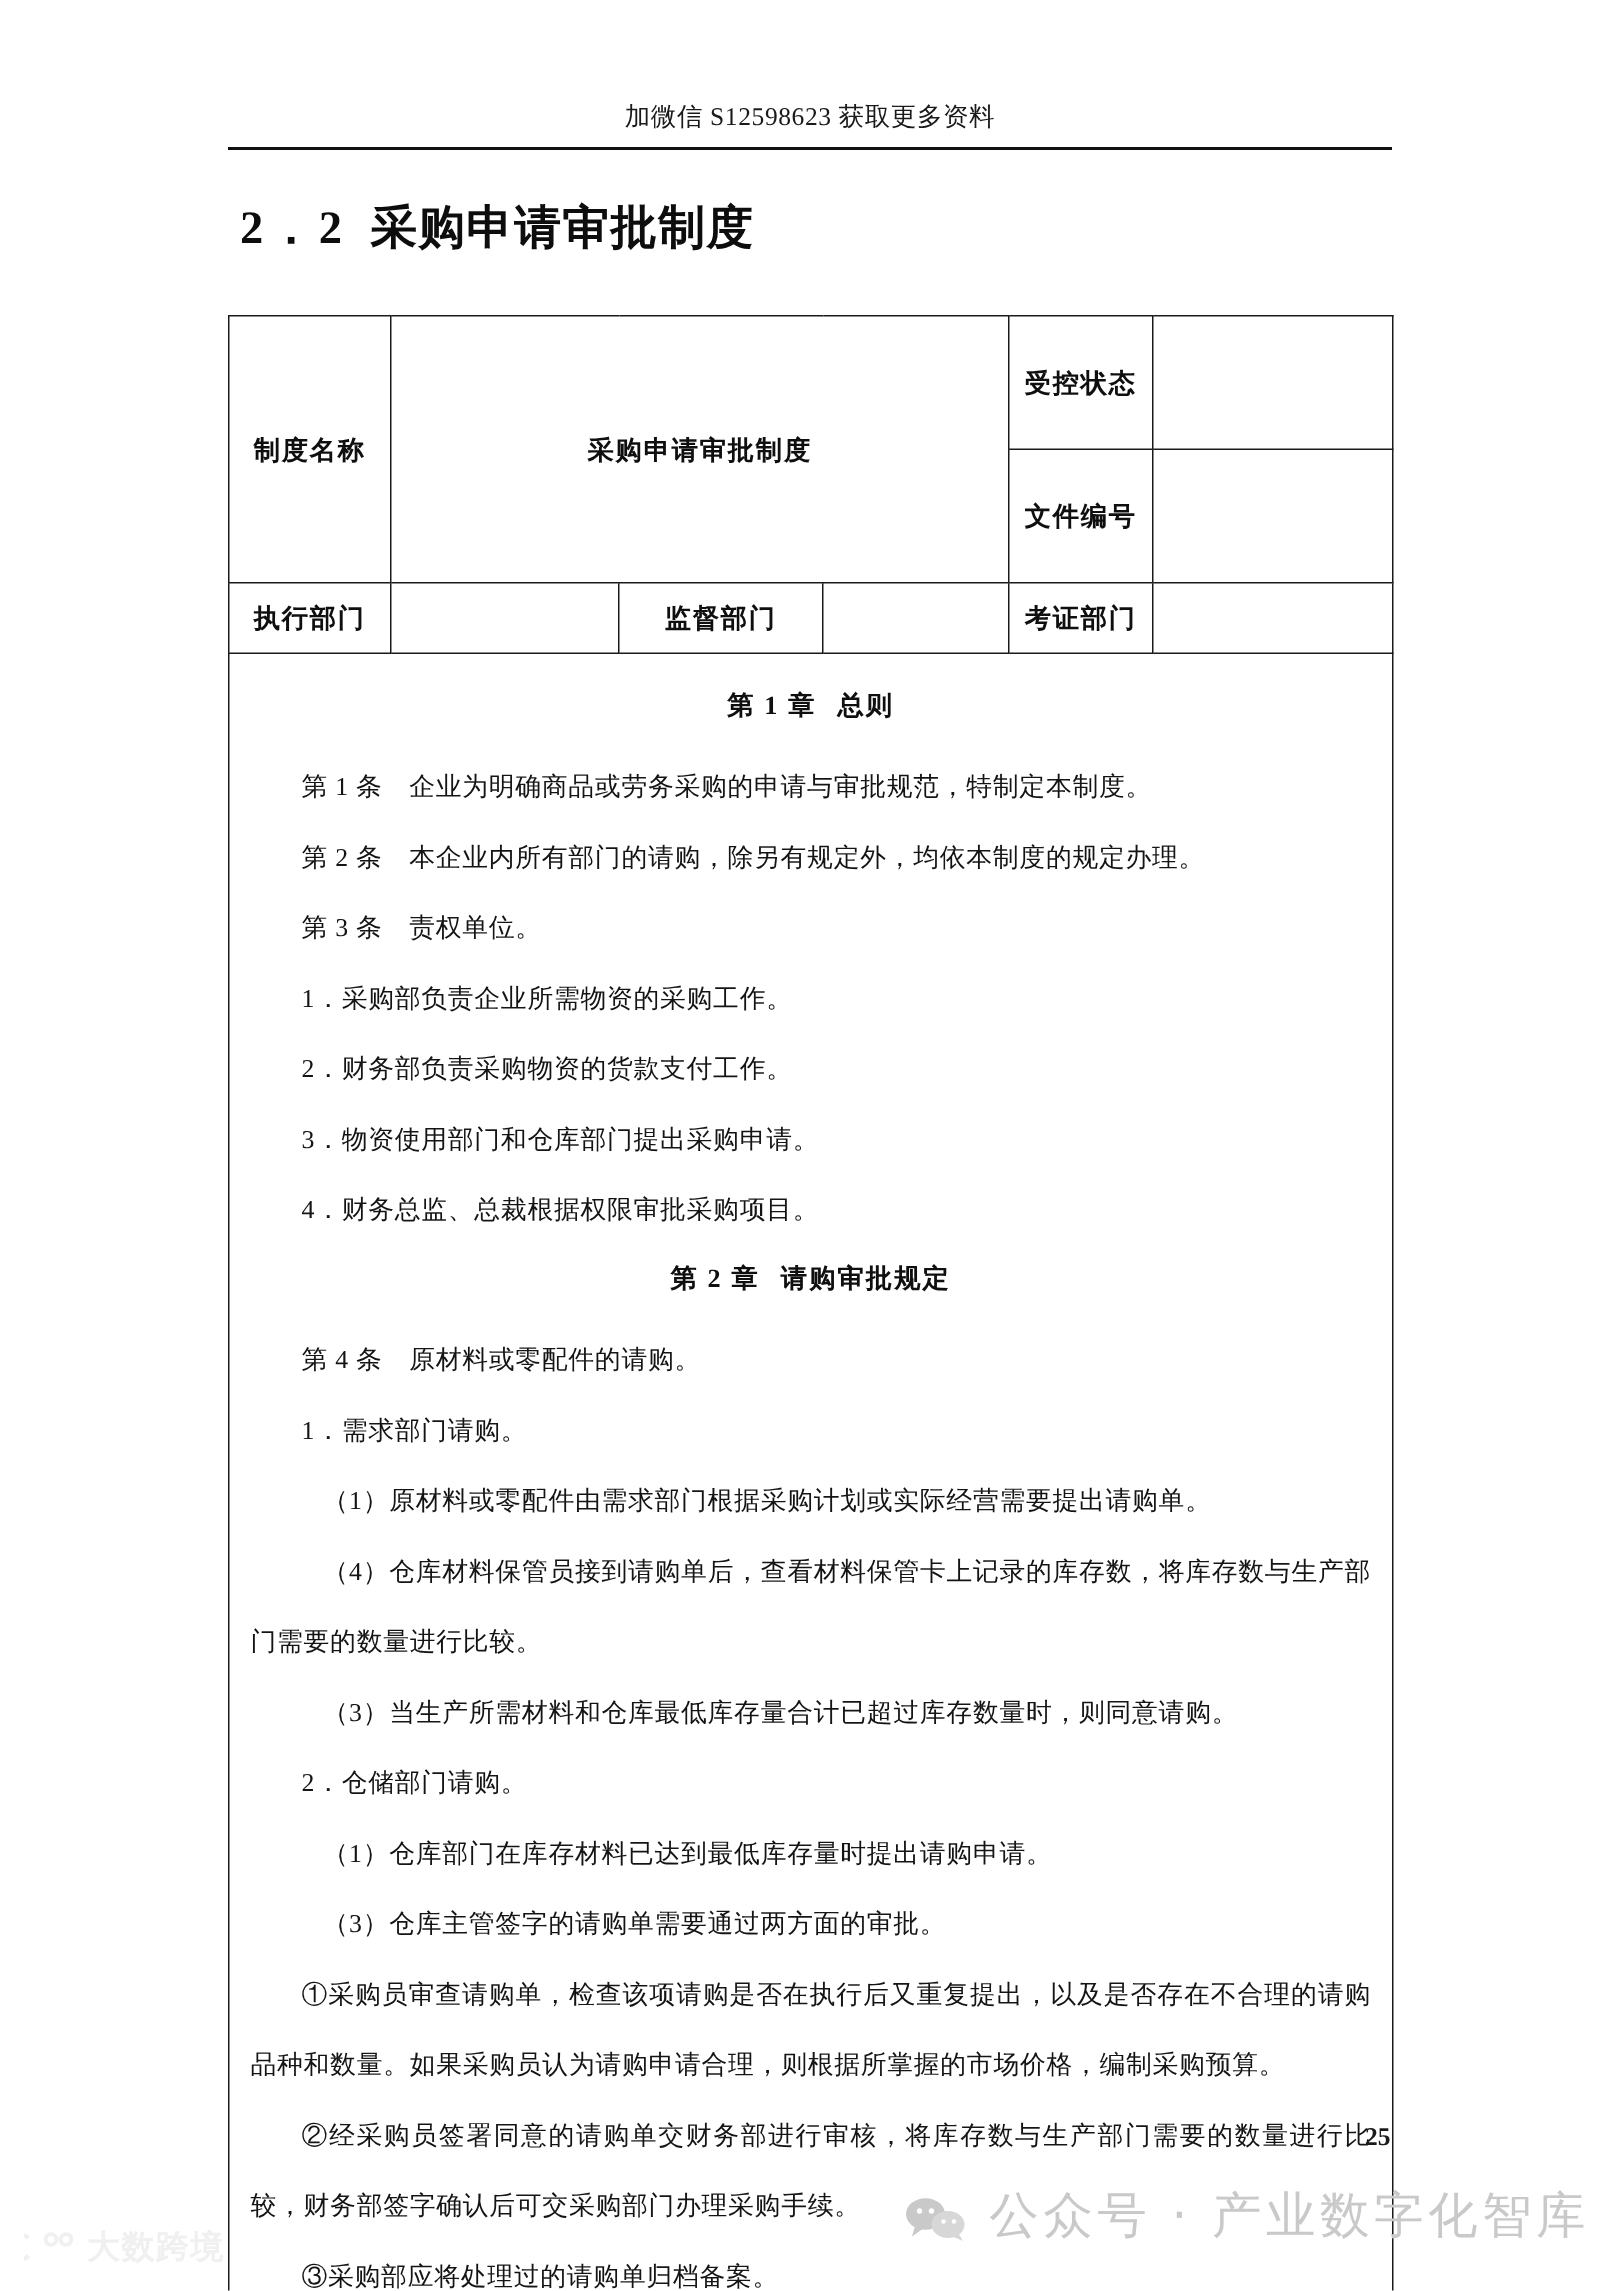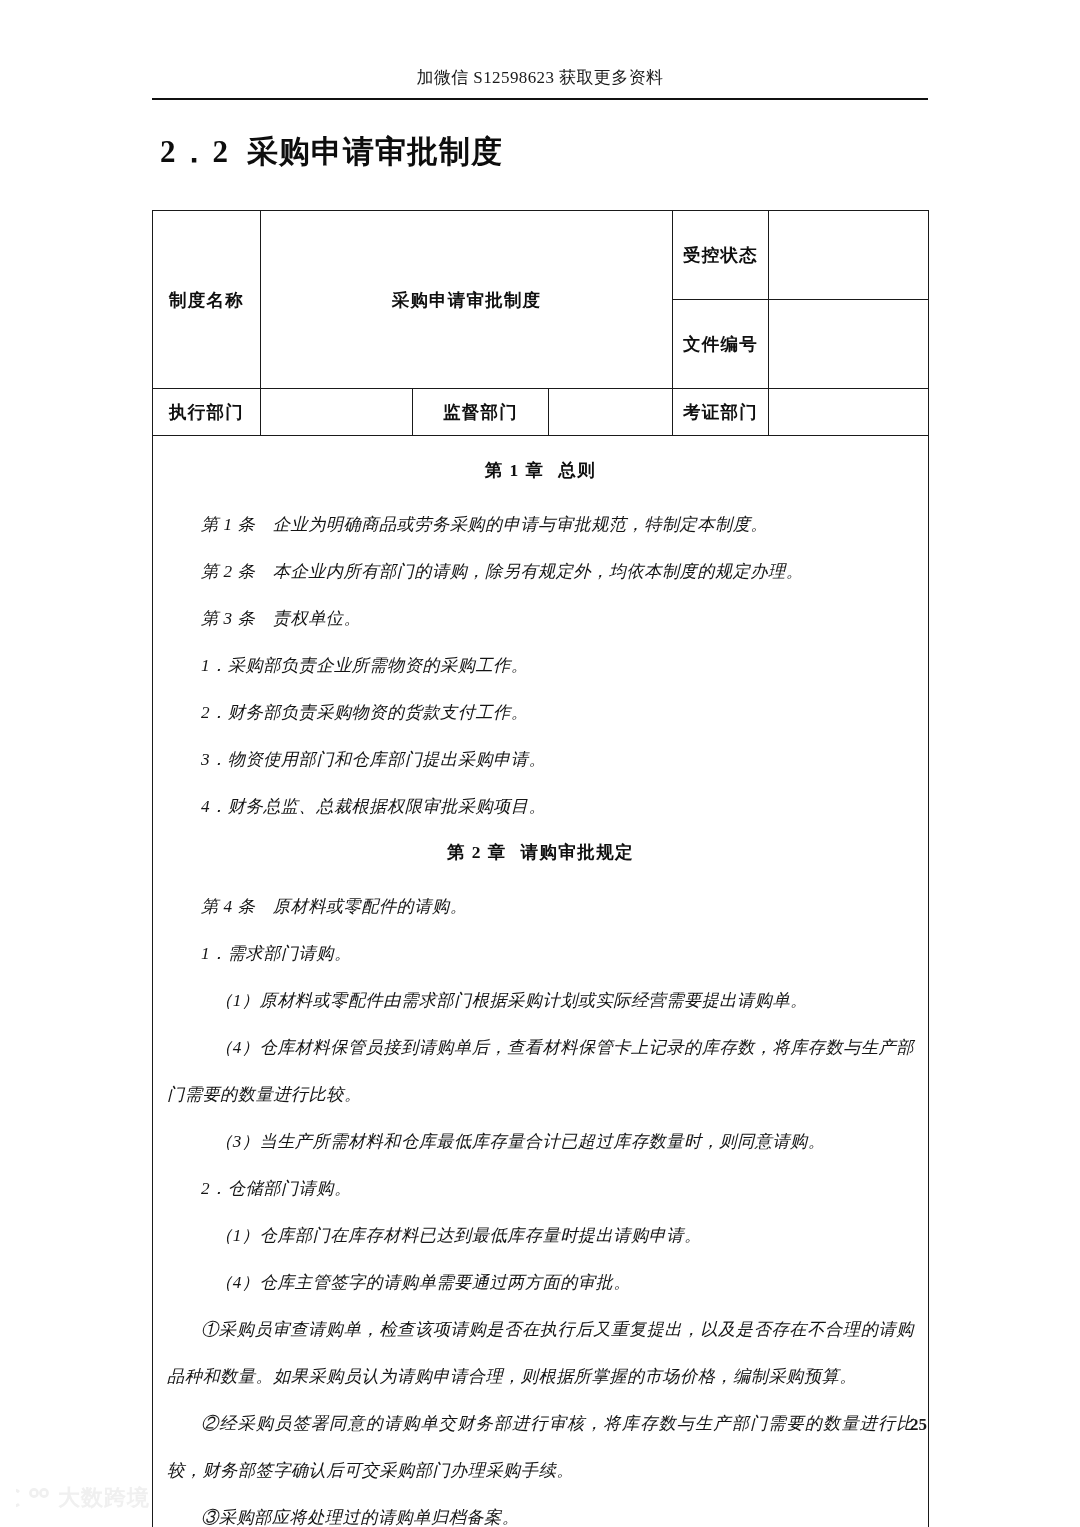--- a/index.html
+++ b/index.html
@@ -105,21 +105,20 @@
   .chapter .gap { display: inline-block; width: 14px; }
 
   .para {
     font-size: 17.2px;
     line-height: 47px;
     letter-spacing: .5px;
     color: #141414;
     margin: 0;
     text-align: justify;
     text-justify: inter-ideograph;
-    font-style: italic;
   }
   .ind-1 { text-indent: 34px; }   
   .ind-2 { text-indent: 34px; }   
   .ind-3 { text-indent: 48px; }   
   .ind-4 { text-indent: 34px; }   
 
   
   .page-number {
     position: absolute;
     right: 153px;
@@ -227,32 +226,47 @@
             <span>第 2 章</span><span class="gap"></span><span>请购审批规定</span>
           </div>
 
           <p class="para ind-1">第 4 条　原材料或零配件的请购。</p>
           <p class="para ind-2">1．需求部门请购。</p>
           <p class="para ind-3">（1）原材料或零配件由需求部门根据采购计划或实际经营需要提出请购单。</p>
           <p class="para ind-3">（4）仓库材料保管员接到请购单后，查看材料保管卡上记录的库存数，将库存数与生产部门需要的数量进行比较。</p>
           <p class="para ind-3">（3）当生产所需材料和仓库最低库存量合计已超过库存数量时，则同意请购。</p>
           <p class="para ind-2">2．仓储部门请购。</p>
           <p class="para ind-3">（1）仓库部门在库存材料已达到最低库存量时提出请购申请。</p>
-          <p class="para ind-3">（4）仓库主管签字的请购单需要通过两方面的审批。</p>
+          <p class="para ind-3">（3）仓库主管签字的请购单需要通过两方面的审批。</p>
           <p class="para ind-4">①采购员审查请购单，检查该项请购是否在执行后又重复提出，以及是否存在不合理的请购品种和数量。如果采购员认为请购申请合理，则根据所掌握的市场价格，编制采购预算。</p>
           <p class="para ind-4">②经采购员签署同意的请购单交财务部进行审核，将库存数与生产部门需要的数量进行比较，财务部签字确认后可交采购部门办理采购手续。</p>
           <p class="para ind-4">③采购部应将处理过的请购单归档备案。</p>
 
         </td>
       </tr>
     </tbody>
   </table>
 
   <div class="page-number">25</div>
 
+  <div class="wm-brand">
+    <span class="wm-chat-icon">
+      <svg width="44" height="30" viewBox="0 0 44 30" aria-hidden="true">
+        <ellipse cx="15" cy="12" rx="13" ry="10.5" fill="#c9c9c9"></ellipse>
+        <polygon points="8,20 6,27 13,22" fill="#c9c9c9"></polygon>
+        <ellipse cx="30" cy="19" rx="11" ry="9" fill="#d7d7d7"></ellipse>
+        <polygon points="37,25 40,30 33,27" fill="#d7d7d7"></polygon>
+        <circle cx="11" cy="10" r="1.8" fill="#ffffff"></circle>
+        <circle cx="19" cy="10" r="1.8" fill="#ffffff"></circle>
+        <circle cx="27" cy="17" r="1.5" fill="#ffffff"></circle>
+        <circle cx="34" cy="17" r="1.5" fill="#ffffff"></circle>
+      </svg>
+    </span>
+    <span>公众号 · 产业数字化智库</span>
+  </div>
 
   <div class="wm-corner">
     <span class="wm-corner-icon">
       <svg width="34" height="24" viewBox="0 0 34 24" aria-hidden="true">
         <path d="M3 6 A8 8 0 1 0 3 18" fill="none" stroke="#f0f0f0" stroke-width="3"></path>
         <circle cx="18" cy="7" r="3.6" fill="none" stroke="#f0f0f0" stroke-width="2.6"></circle>
         <circle cx="28" cy="7" r="3.6" fill="none" stroke="#f0f0f0" stroke-width="2.6"></circle>
       </svg>
     </span>
     <span>大数跨境</span>

